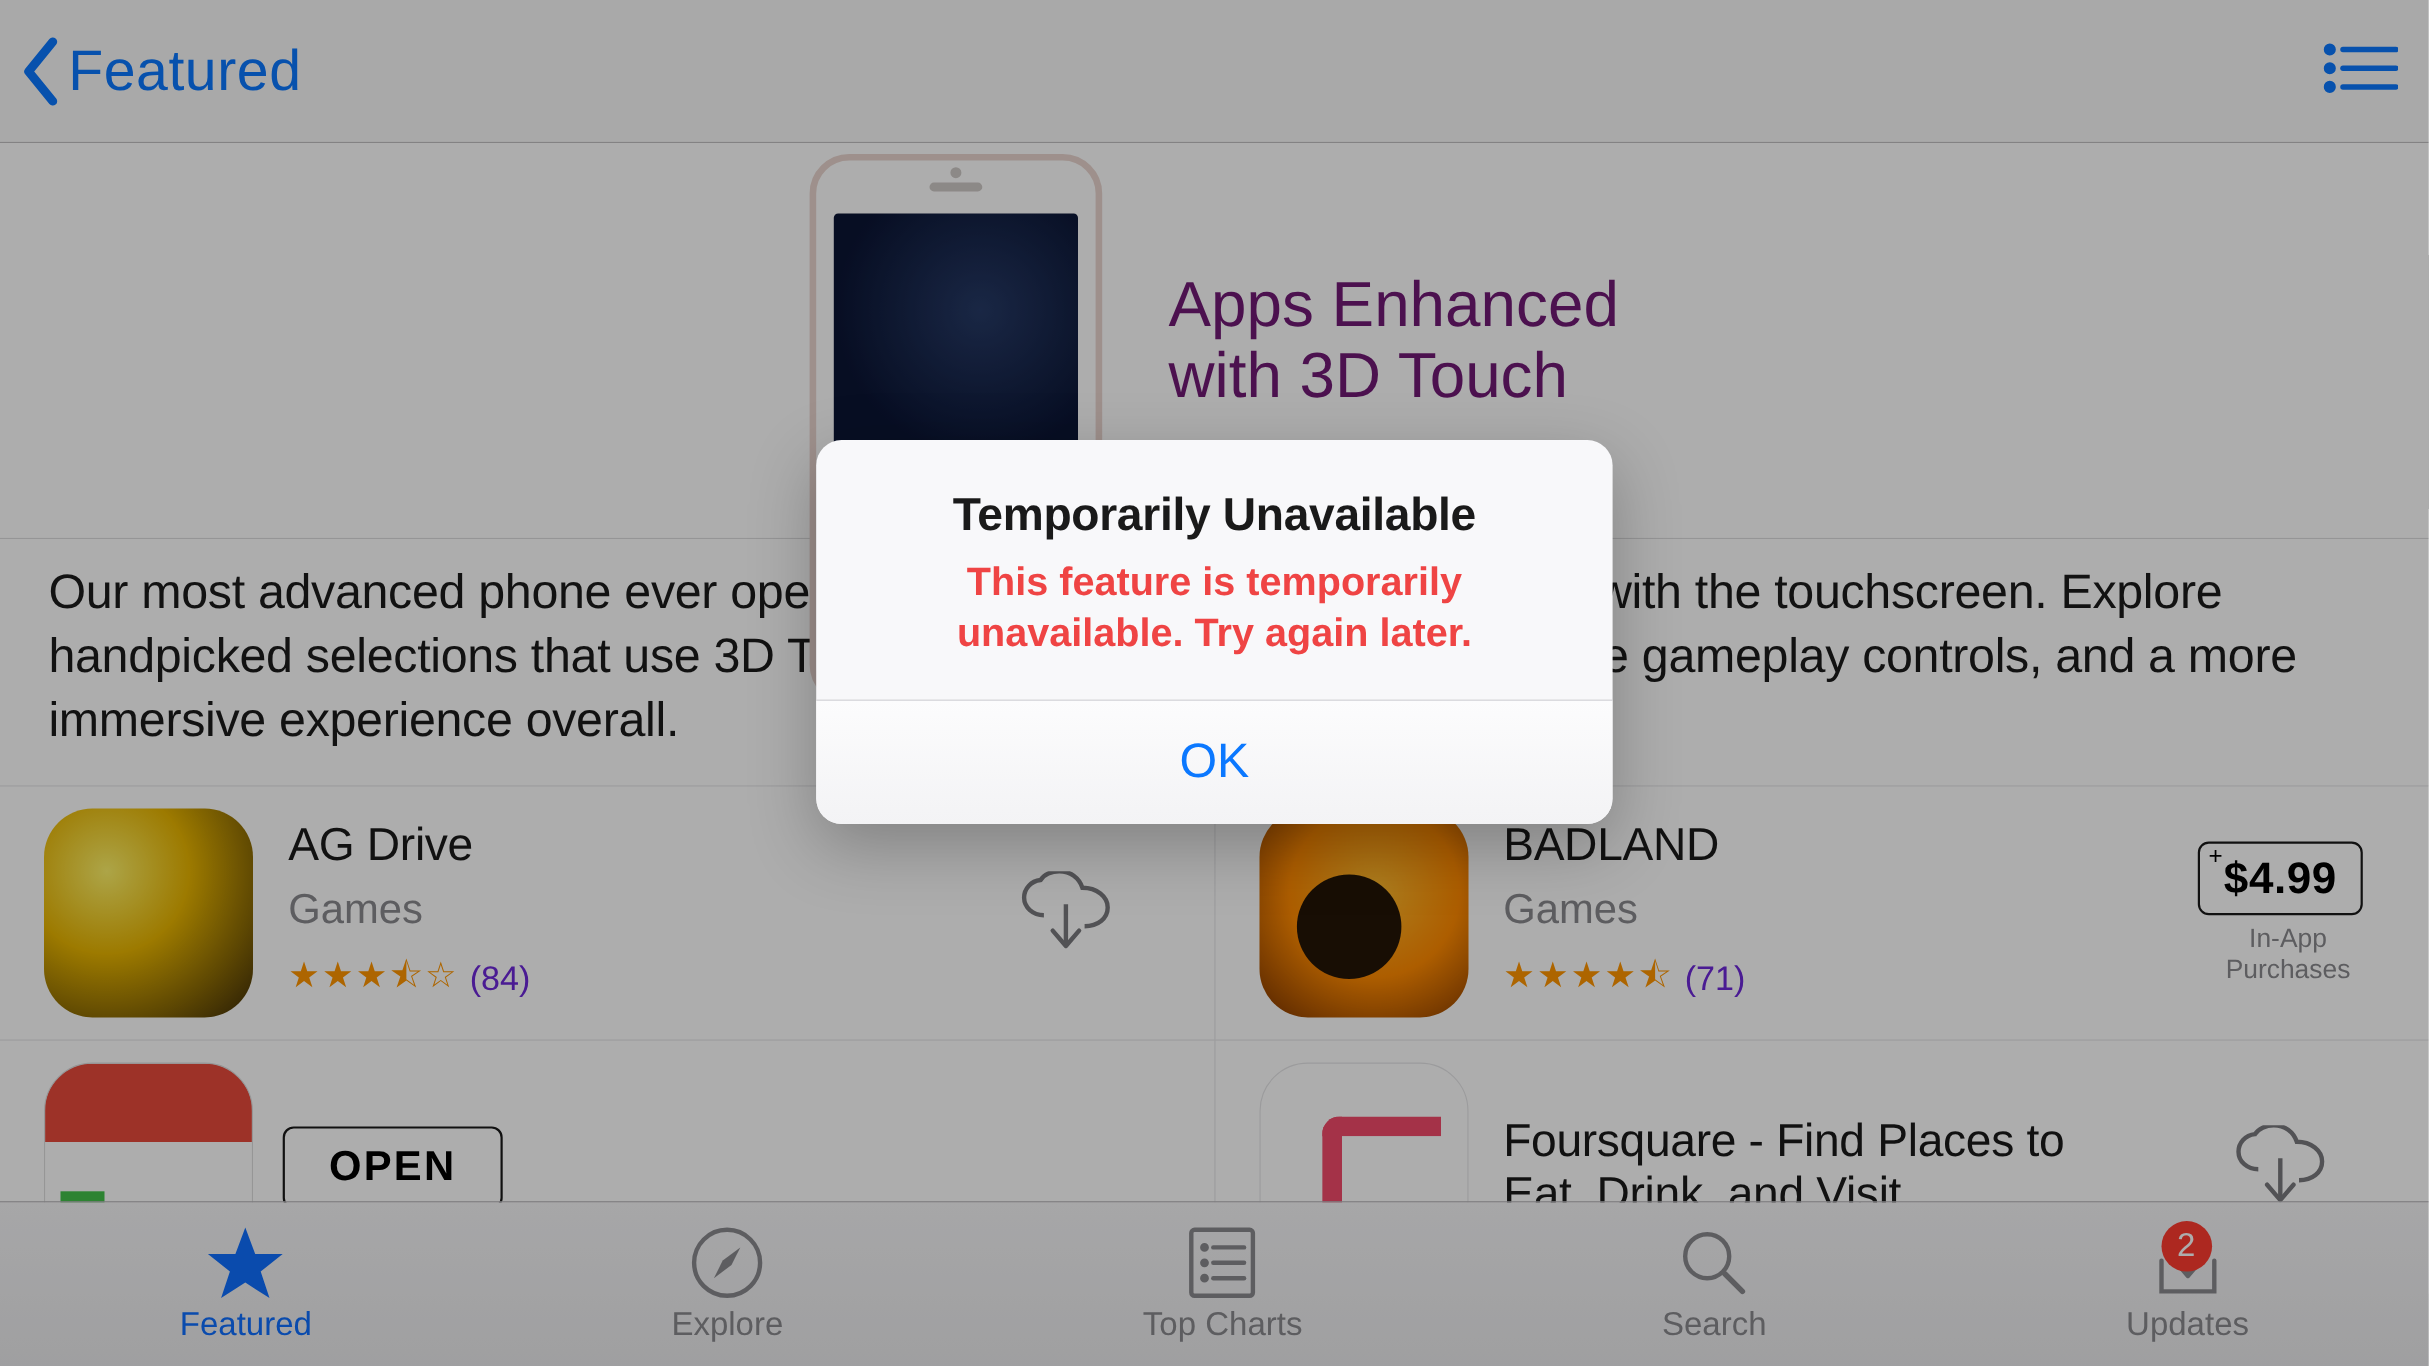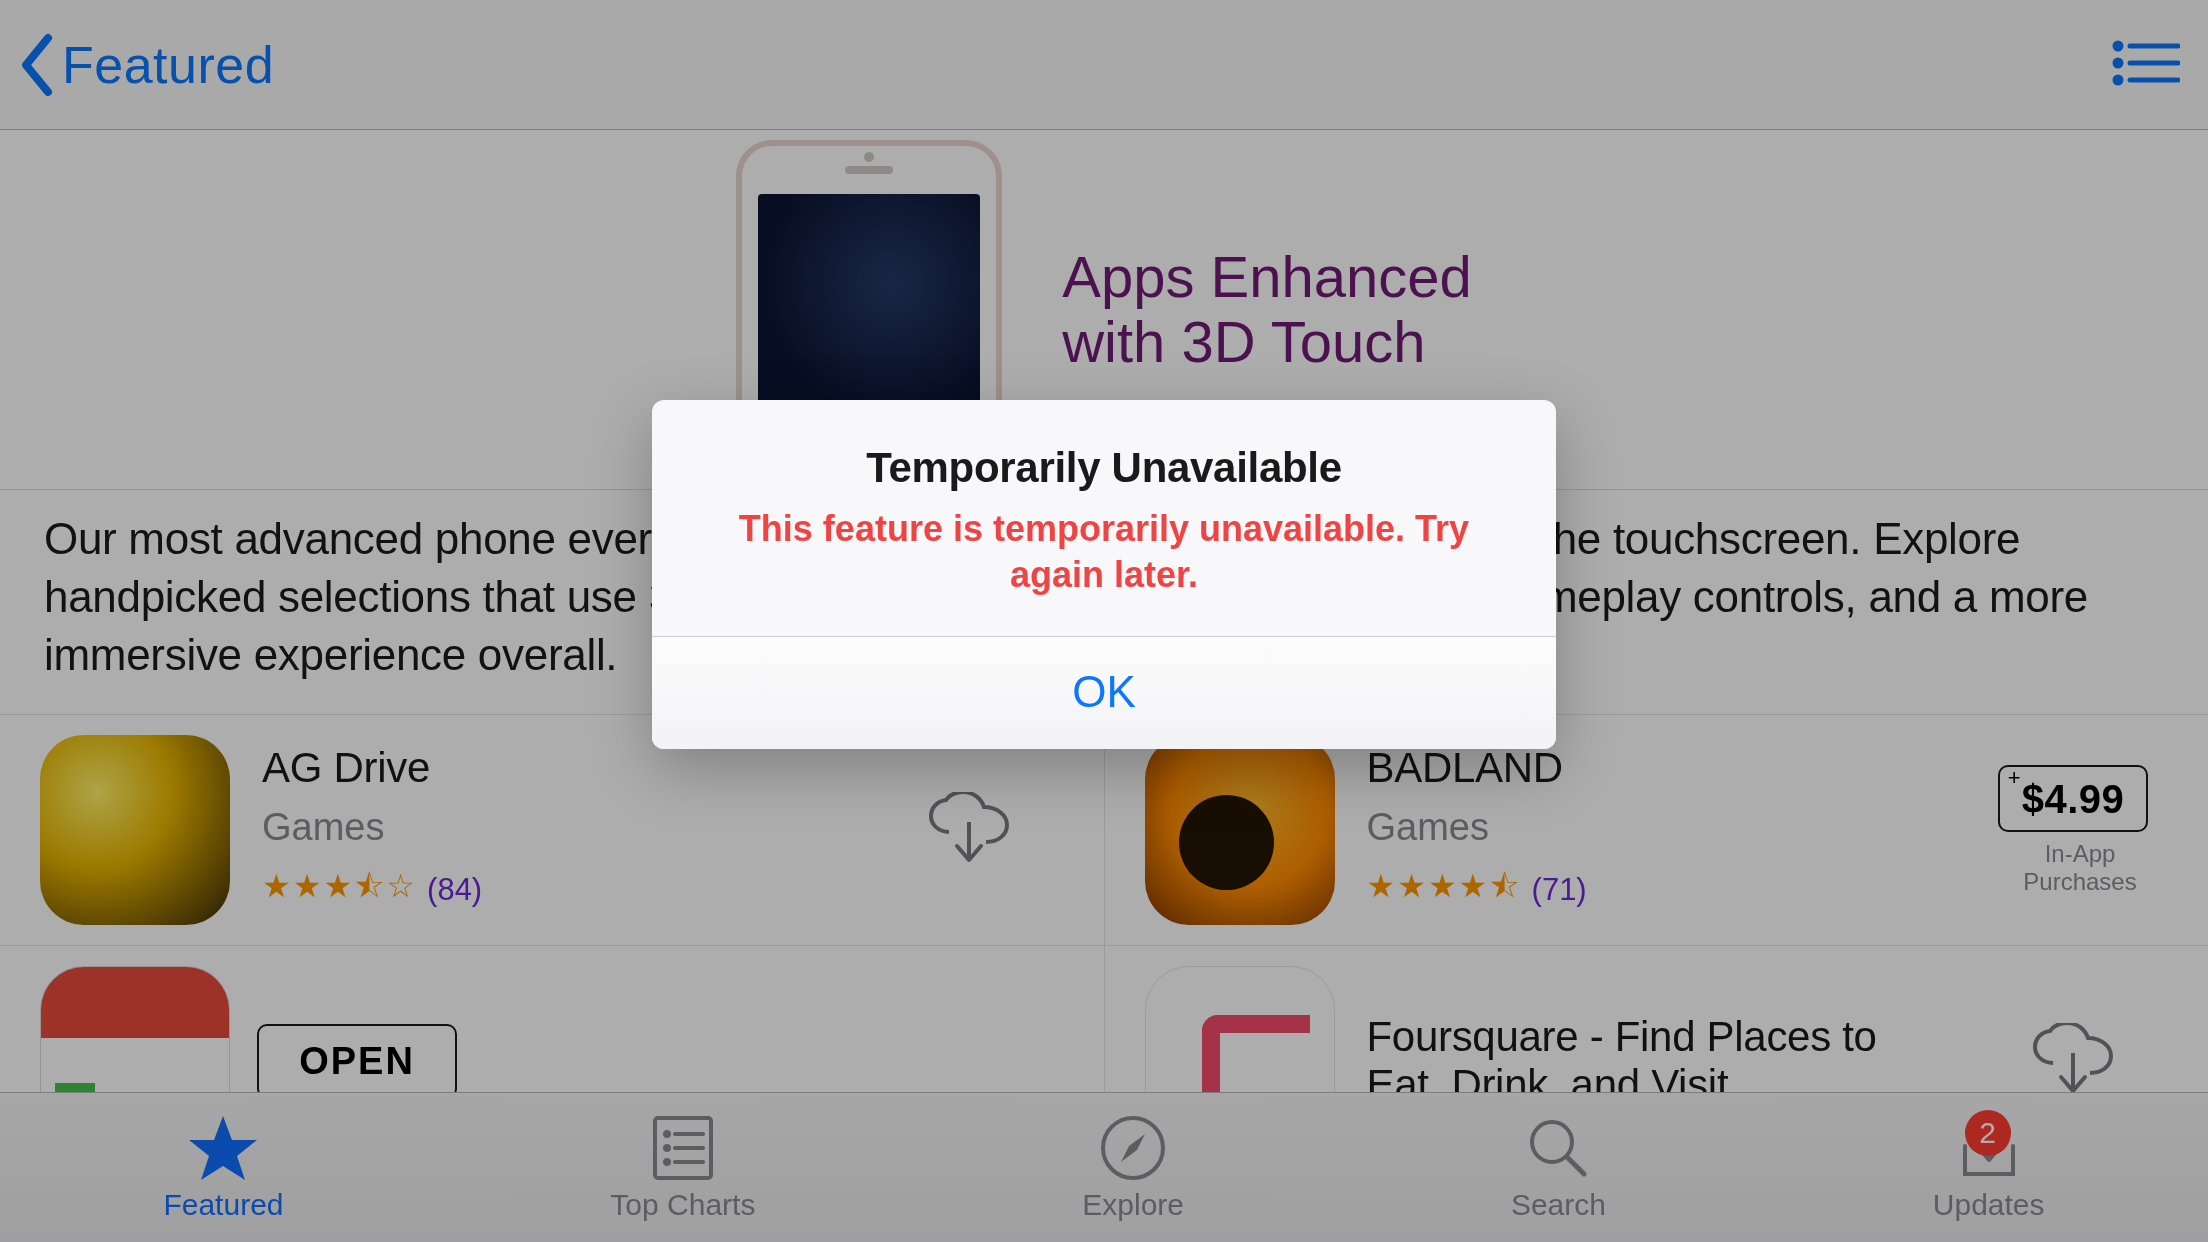--- a/index.html
+++ b/index.html
@@ -103,21 +103,21 @@
       position: absolute; top: -4px; right: 34px; width: 46px; height: 46px; border-radius: 50%;
       background: #ff3b30; color: #fff; font-size: 30px; display: flex; align-items: center; justify-content: center;
     }
 
     
     .dim {
       position: absolute; inset: 0; background: rgba(0,0,0,0.32);
     }
     .alert {
       position: absolute; left: 50%; top: 400px; transform: translateX(-50%);
-      width: 904px; background: #f8f8fa; border-radius: 12px; overflow: hidden;
+      width: 724px; background: #f8f8fa; border-radius: 23px; overflow: hidden;
       box-shadow: 0 20px 60px rgba(0,0,0,0.25);
     }
     .alert-body { padding: 44px 48px 38px 48px; text-align: center; }
     .alert-title { font-size: 42px; font-weight: 700; color: #1a1a1a; margin-bottom: 14px; letter-spacing: -0.3px;}
     .alert-msg { font-size: 36px; color: #ef4444; line-height: 1.28; font-weight: bold; }
     .alert-btn {
       border-top: 1px solid #cfcfd3; text-align: center; padding: 30px 0 32px 0;
       font-size: 44px; color: #0b78ff; font-weight: 500; background: linear-gradient(#fcfcfd, #f3f3f5);
     }
   </style>
@@ -237,43 +237,43 @@
 
   <div class="tab active">
     <svg width="72" height="68" viewBox="0 0 72 68">
       <polygon points="36,2 45,26 70,26 50,42 58,66 36,52 14,66 22,42 2,26 27,26" fill="#106fff"></polygon>
     </svg>
     <span class="tab-label">Featured</span>
   </div>
 
   <div class="tab">
     <svg width="72" height="68" viewBox="0 0 72 68">
+      <circle cx="36" cy="34" r="30" fill="none" stroke="#8a8a8e" stroke-width="4"></circle>
+      <polygon points="48,20 40,36 24,48 32,32" fill="#8a8a8e"></polygon>
+    </svg>
+    <span class="tab-label">Explore</span>
+  </div>
+
+  <div class="tab">
+    <svg width="72" height="68" viewBox="0 0 72 68">
       <rect x="8" y="4" width="56" height="60" rx="3" fill="none" stroke="#8a8a8e" stroke-width="4"></rect>
       <g stroke="#8a8a8e" stroke-width="4" stroke-linecap="round">
         <circle cx="20" cy="20" r="2" fill="#8a8a8e"></circle>
           <line x1="28" y1="20" x2="56" y2="20"></line>
         <circle cx="20" cy="34" r="2" fill="#8a8a8e"></circle>
           <line x1="28" y1="34" x2="56" y2="34"></line>
         <circle cx="20" cy="48" r="2" fill="#8a8a8e"></circle>
           <line x1="28" y1="48" x2="56" y2="48"></line>
       </g>
     </svg>
     <span class="tab-label">Top Charts</span>
   </div>
 
   <div class="tab">
     <svg width="72" height="68" viewBox="0 0 72 68">
-      <circle cx="36" cy="34" r="30" fill="none" stroke="#8a8a8e" stroke-width="4"></circle>
-      <polygon points="48,20 40,36 24,48 32,32" fill="#8a8a8e"></polygon>
-    </svg>
-    <span class="tab-label">Explore</span>
-  </div>
-
-  <div class="tab">
-    <svg width="72" height="68" viewBox="0 0 72 68">
       <circle cx="30" cy="28" r="20" fill="none" stroke="#8a8a8e" stroke-width="4"></circle>
       <line x1="46" y1="44" x2="62" y2="60" stroke="#8a8a8e" stroke-width="5" stroke-linecap="round"></line>
     </svg>
     <span class="tab-label">Search</span>
   </div>
 
   <div class="tab">
     <svg width="72" height="68" viewBox="0 0 72 68">
       <polyline points="12,32 12,60 60,60 60,32" fill="none" stroke="#8a8a8e" stroke-width="4" stroke-linecap="round"></polyline>
       <line x1="36" y1="6" x2="36" y2="44" stroke="#8a8a8e" stroke-width="4"></line>

